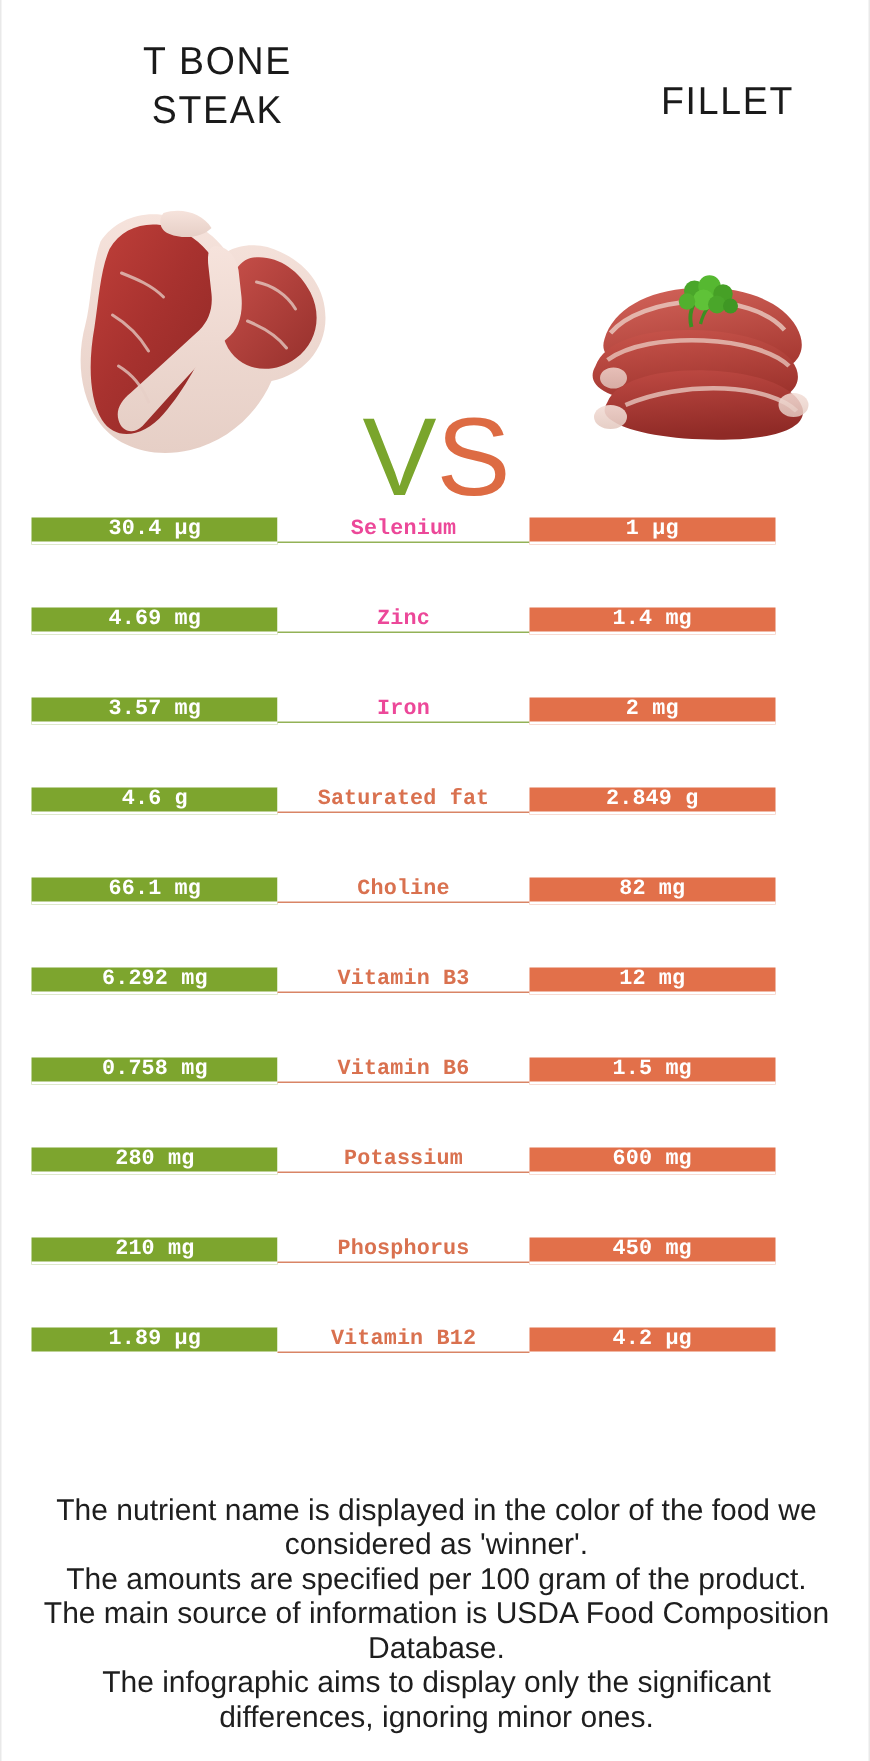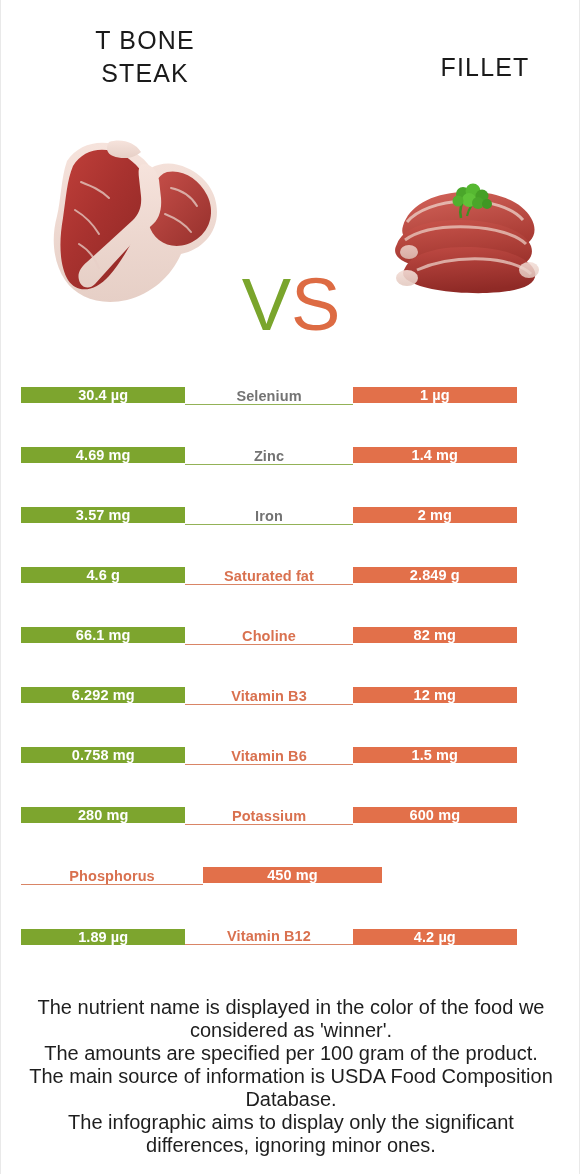--- a/index.html
+++ b/index.html
@@ -92,21 +92,22 @@
   .table {
     position: absolute;
     left: 20px;
     top: 345px;
     width: 540px;
   }
   .row {
     display: flex;
     width: 496px;
     height: 60px;
-    align-items: flex-end;
+    align-items: flex-start;
+    font-family: Liberation Mono, monospace;
   }
   .cell {
     display: flex;
     align-items: center;
     justify-content: center;
     box-sizing: border-box;
     font-size: 14.5px;
     letter-spacing: 0.1px;
   }
   .cell-left {
@@ -126,21 +127,21 @@
     width: 179px;
     background: #E2704A;
     color: #ffffff;
     font-weight: bold;
     border-bottom: 2px solid #ffffff;
   }
   .row:last-child .cell-left,
   .row:last-child .cell-right { border-bottom: none; }
 
   
-  .win-green .cell-mid  { color: #737373; border-bottom: 1px solid #93b257; }
+  .win-green .cell-mid  { color: #ec4899; border-bottom: 1px solid #93b257; }
   .win-orange .cell-mid { color: #D9714F; border-bottom: 1px solid #d98566; }
   .row.first .cell-mid { border-top: none; }
 
   
   .footer {
     position: absolute;
     left: 22px;
     top: 996px;
     width: 536px;
     text-align: center;
@@ -301,20 +302,21 @@
         <div class="cell cell-left">0.758 mg</div>
         <div class="cell cell-mid">Vitamin B6</div>
         <div class="cell cell-right">1.5 mg</div>
       </div>
       <div class="row win-orange">
         <div class="cell cell-left">280 mg</div>
         <div class="cell cell-mid">Potassium</div>
         <div class="cell cell-right">600 mg</div>
       </div>
       <div class="row win-orange">
+        <div class="cell cell-left">210 mg</div>
         <div class="cell cell-mid">Phosphorus</div>
         <div class="cell cell-right">450 mg</div>
       </div>
       <div class="row win-orange">
         <div class="cell cell-left">1.89 µg</div>
         <div class="cell cell-mid">Vitamin B12</div>
         <div class="cell cell-right">4.2 µg</div>
       </div>
     </div>
 

